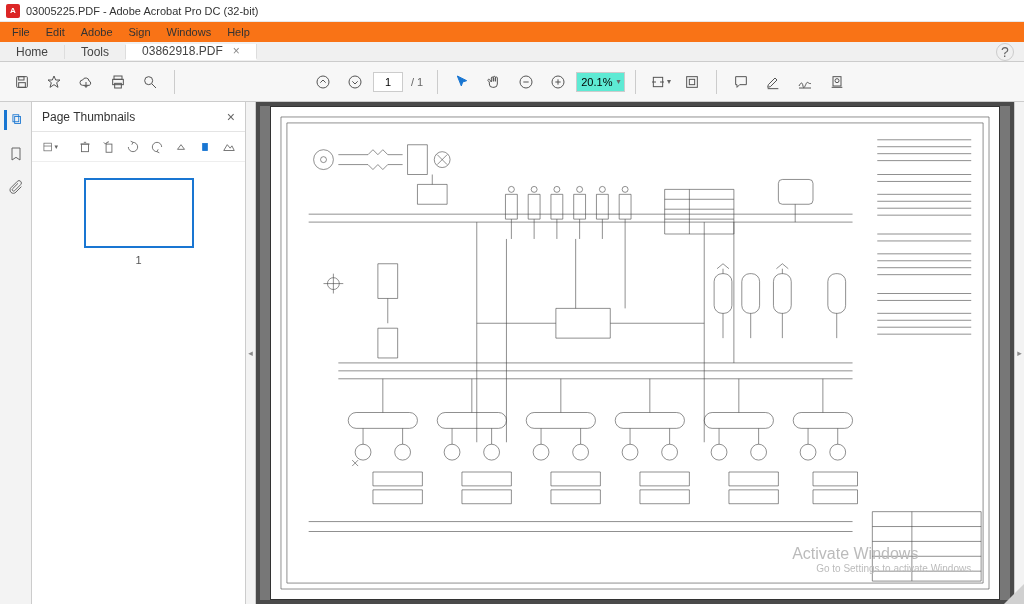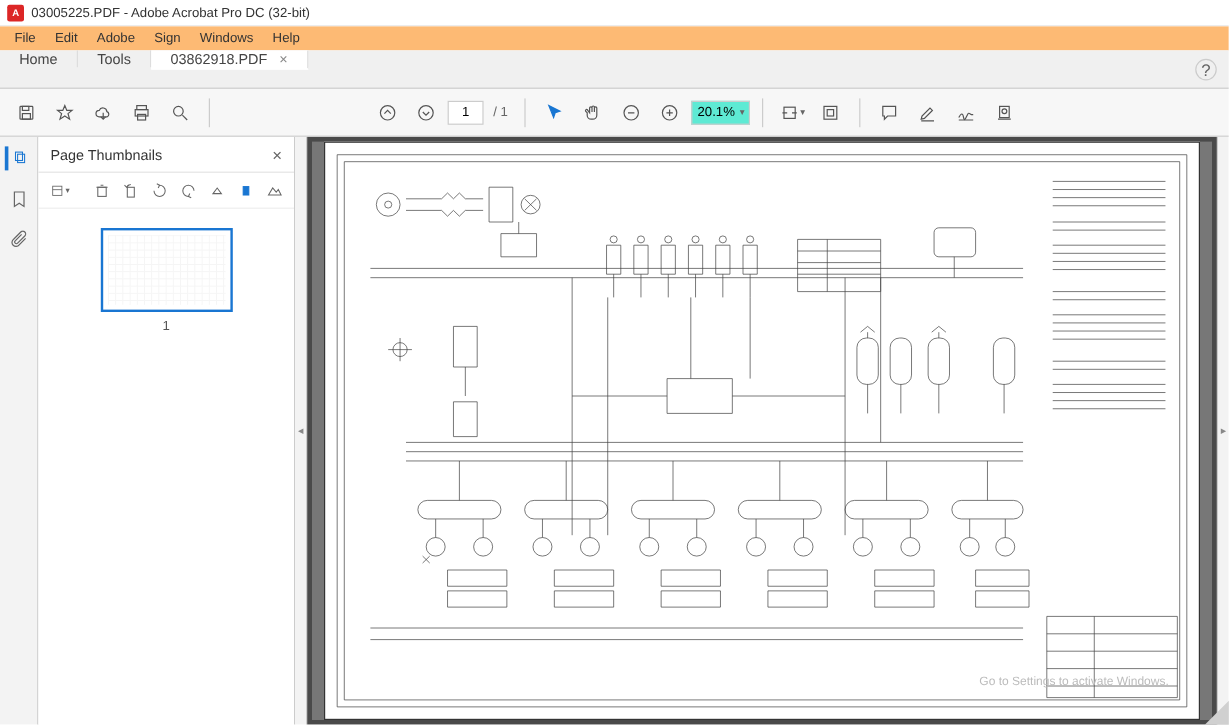--- a/index.html
+++ b/index.html
@@ -3,25 +3,25 @@
 <meta charset="utf-8">
 <style>
 * { margin: 0; padding: 0; box-sizing: border-box; font-family: "Segoe UI", Arial, sans-serif; }
 body { width: 1024px; height: 604px; overflow: hidden; background: #fff; display: flex; flex-direction: column; }
 
 
 .titlebar { height: 22px; background: #fff; display: flex; align-items: center; padding: 0 6px; font-size: 11px; color: #333; border-bottom: 1px solid #e8e8e8; }
 .titlebar .appicon { width: 14px; height: 14px; background: #dc2626; border-radius: 2px; margin-right: 6px; display: flex; align-items: center; justify-content: center; color: #fff; font-size: 8px; font-weight: bold; }
 
 
-.menubar { height: 20px; background: #fdba74; display: flex; align-items: center; padding: 0 4px; font-size: 11px; color: #333; }
+.menubar { height: 20px; background: #f97316; display: flex; align-items: center; padding: 0 4px; font-size: 11px; color: #333; }
 .menubar span { padding: 2px 8px; cursor: pointer; }
 
 
-.tabbar { height: 32px; background: #f0f0f0; border-bottom: 1px solid #ccc; display: flex; align-items: flex-start; position: relative; }
+.tabbar { height: 20px; background: #f0f0f0; border-bottom: 1px solid #ccc; display: flex; align-items: center; position: relative; }
 .tab { padding: 0 16px; display: flex; align-items: center; font-size: 12px; color: #444; border-right: 1px solid #ddd; cursor: pointer; }
 .tab.active { background: #fff; border-bottom: 2px solid #fff; margin-bottom: -1px; }
 .tab .close { margin-left: 10px; font-size: 12px; color: #888; }
 .helpbtn { margin-left: auto; width: 32px; display: flex; align-items: center; justify-content: center; color: #666; font-size: 14px; border: 1px solid #ccc; border-radius: 50%; width: 18px; height: 18px; align-self: center; margin-right: 10px; }
 
 
 .toolbar { height: 40px; background: #f7f7f7; border-bottom: 1px solid #ccc; display: flex; align-items: center; padding: 0 8px; gap: 4px; }
 .tbtn { width: 28px; height: 28px; display: flex; align-items: center; justify-content: center; color: #555; border-radius: 3px; cursor: pointer; }
 .tbtn svg { width: 16px; height: 16px; stroke: #555; fill: none; stroke-width: 1.5; }
 .tsep { width: 1px; height: 24px; background: #ccc; margin: 0 6px; }
@@ -522,20 +522,21 @@
             <line x1="375" y1="266" x2="375" y2="300"></line>
           <line x1="465" y1="266" x2="465" y2="300"></line>
             <line x1="550" y1="266" x2="550" y2="300"></line>
 
           <line x1="30" y1="410" x2="580" y2="410"></line>
           <line x1="30" y1="420" x2="580" y2="420"></line>
         </svg>
       </div>
     </div>
     <div class="watermark">
+      <div>Activate Windows</div>
       <div class="sub">Go to Settings to activate Windows.</div>
     </div>
   </div>
 
   <div class="rightrail">▸</div>
 </div>
 
 <div class="corner"></div>
 
 </body></html>

